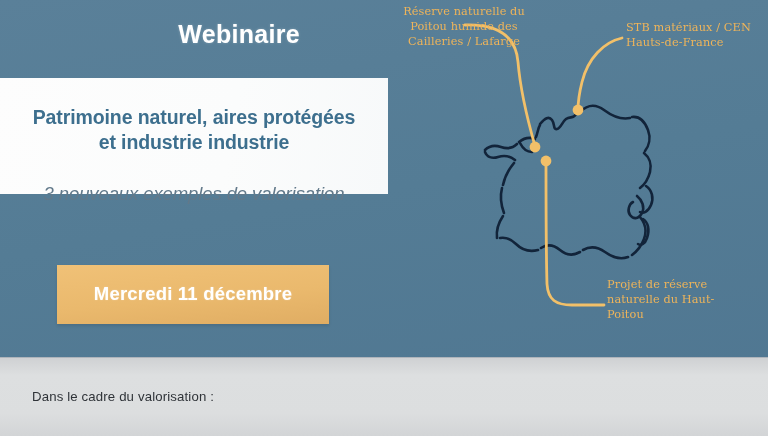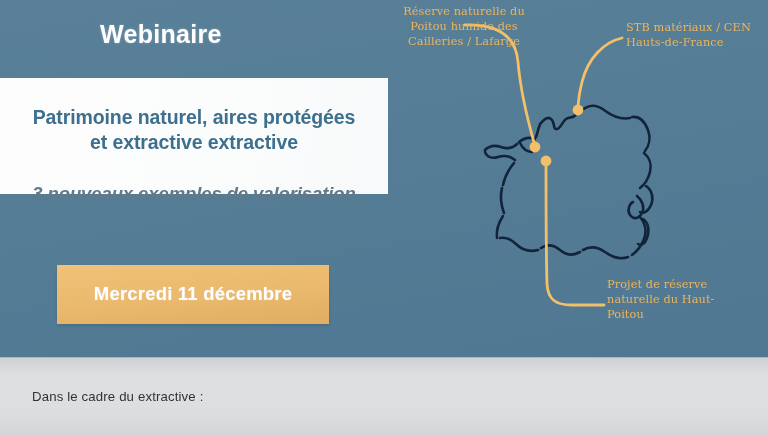--- a/index.html
+++ b/index.html
@@ -15,21 +15,21 @@
     font-family: "Liberation Sans", sans-serif;
     background: linear-gradient(170deg, #5a8099 0%, #547c95 45%, #4f7691 100%);
   }
 
   
   #webinaire {
     position: absolute;
     left: 100px;
     top: 20px;
     width: 200px;
-    text-align: left;
+    text-align: right;
     color: #ffffff;
     font-size: 25px;
     font-weight: bold;
     letter-spacing: 0.3px;
     text-shadow: 0 0 3px rgba(255,255,255,0.25);
   }
 
   
   #title-card {
     position: absolute;
@@ -54,21 +54,21 @@
     letter-spacing: -0.1px;
     margin-top: 36px;
   }
   #title-sub {
     margin-top: 28px;
     color: #62798a;
     font-size: 18.5px;
     font-style: italic;
     text-align: left;
     letter-spacing: -0.1px;
-    font-weight: 700;
+    font-weight: 400;
   }
 
   
   #date-box {
     position: absolute;
     left: 57px;
     top: 265px;
     width: 272px;
     height: 59px;
     background: linear-gradient(175deg, #f0c177 0%, #eab96d 55%, #e0ad63 100%);
@@ -130,21 +130,21 @@
 </head>
 <body>
 
 <div id="slide">
 
   <div id="webinaire">Webinaire</div>
 
   <div id="title-card">
     <div id="title-main">
       <span>Patrimoine naturel, aires protégées</span><br>
-      <span>et extractive extractive</span>
+      <span>et industrie industrie</span>
     </div>
     <div id="title-sub">3 nouveaux exemples de valorisation</div>
   </div>
 
   <div id="date-box">
     <div class="date-line">Mercredi 11 décembre</div>
   </div>
 
   <svg id="map-svg" viewBox="0 0 768 436">
     <g fill="none" stroke="#12243a" stroke-width="2.6" stroke-linecap="round">
@@ -202,17 +202,17 @@
     <span>Hauts-de-France</span>
   </div>
 
   <div class="map-label" id="label-poitou">
     <span>Projet de réserve</span><br>
     <span>naturelle du Haut-</span><br>
     <span>Poitou</span>
   </div>
 
   <div id="footer">
-    <div id="footer-text">Dans le cadre du extractive :</div>
+    <div id="footer-text">Dans le cadre du valorisation :</div>
 
   </div>
 
 </div>
 
 </body></html>

